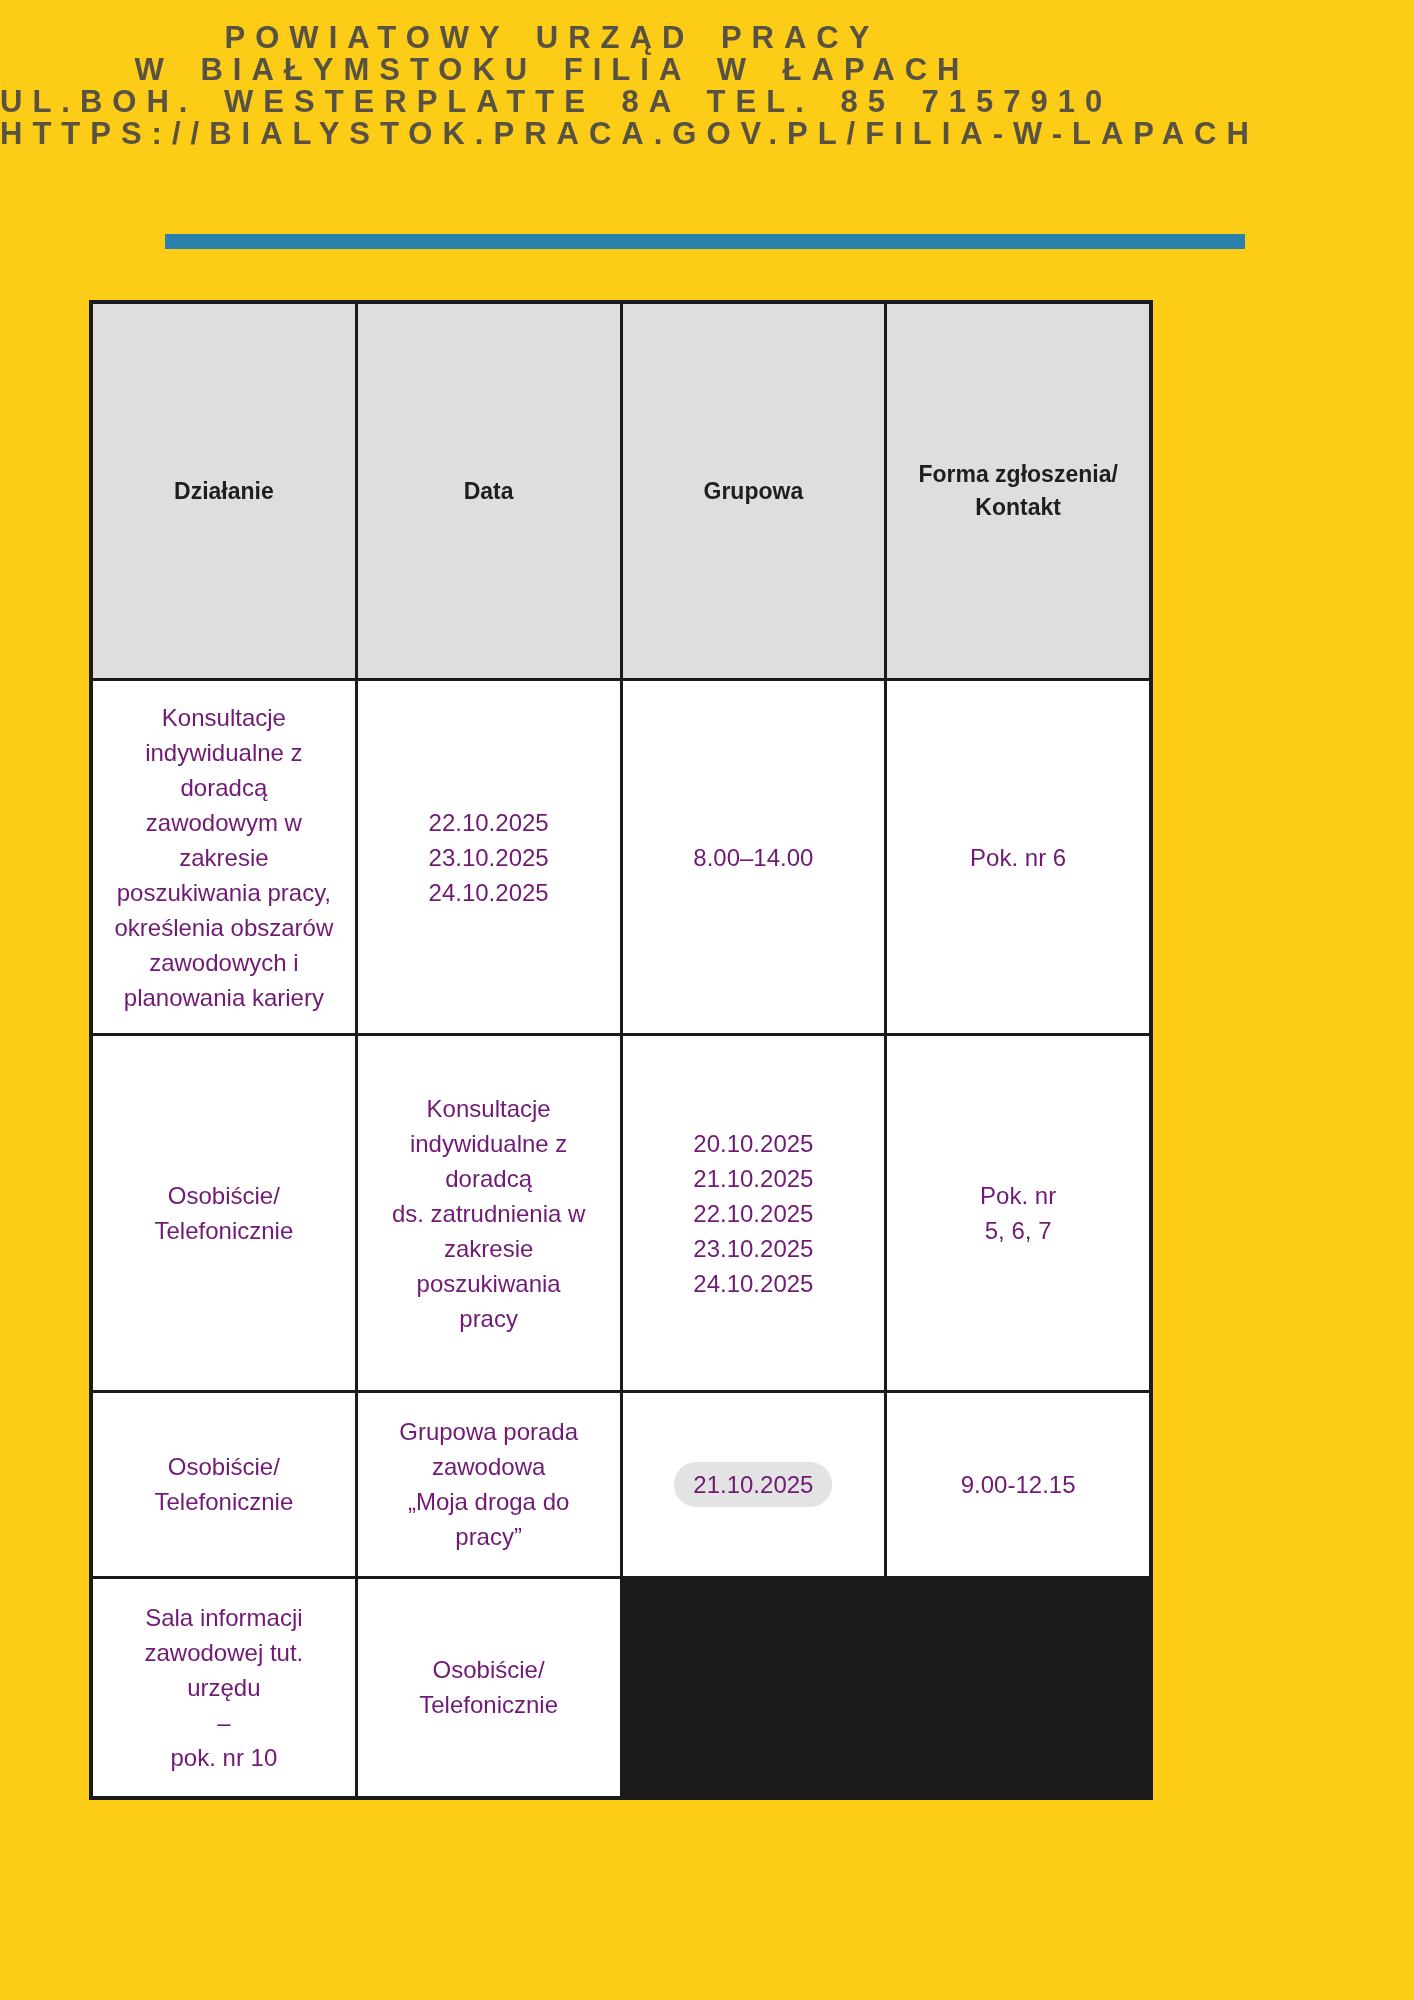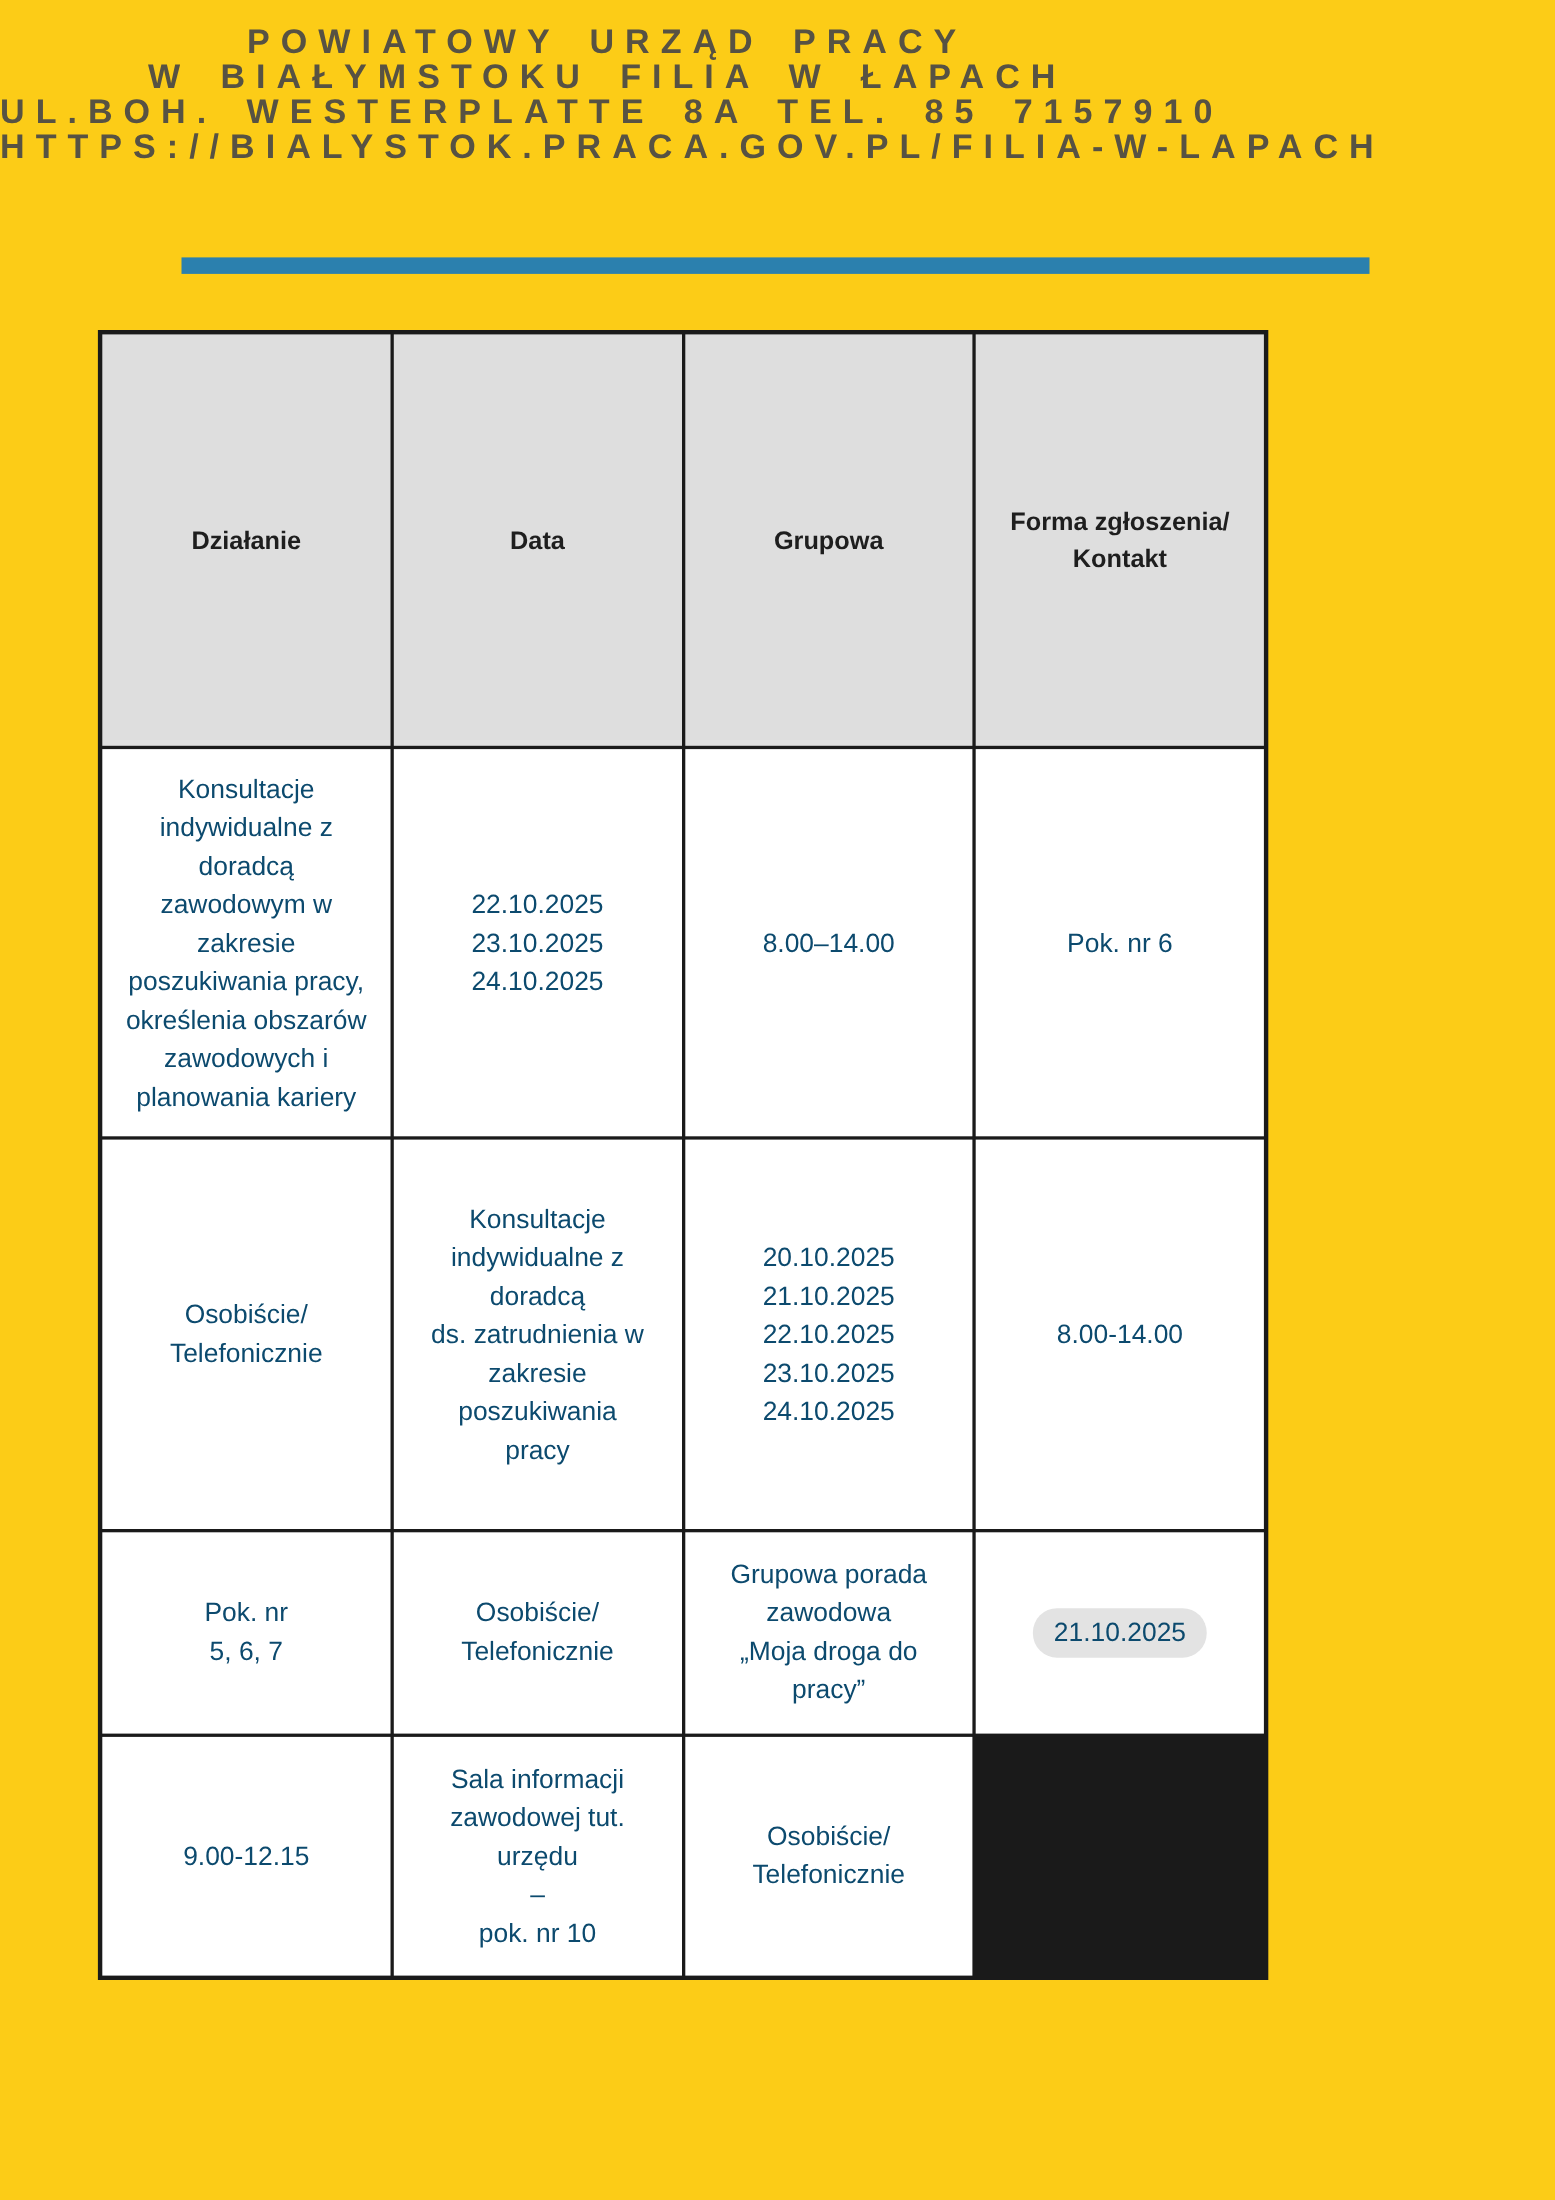--- a/index.html
+++ b/index.html
@@ -59,21 +59,21 @@
   }
   .cell {
     background: #FFFFFF;
     display: flex;
     align-items: center;
     justify-content: center;
     text-align: center;
     padding: 10px 18px;
     font-size: 24px;
     line-height: 35px;
-    color: #0c4a6e;
+    color: #701a75;
     white-space: pre-line;
   }
   .cell.head {
     background: #DEDEDE;
     font-weight: 700;
     font-size: 23px;
     line-height: 33px;
     color: #1E1E1E;
   }
   .pill {
@@ -121,21 +121,20 @@
 Telefonicznie</div>
 
     <div class="cell">Konsultacje
 indywidualne z doradcą
 ds. zatrudnienia w
 zakresie poszukiwania
 pracy</div>
     <div class="cell">20.10.2025 21.10.2025
 22.10.2025 23.10.2025
 24.10.2025</div>
-    <div class="cell">8.00-14.00</div>
     <div class="cell">Pok. nr
 5, 6, 7</div>
     <div class="cell">Osobiście/
 Telefonicznie</div>
 
     <div class="cell">Grupowa porada
 zawodowa
 „Moja droga do pracy”</div>
     <div class="cell">
       <span class="pill">21.10.2025</span>

